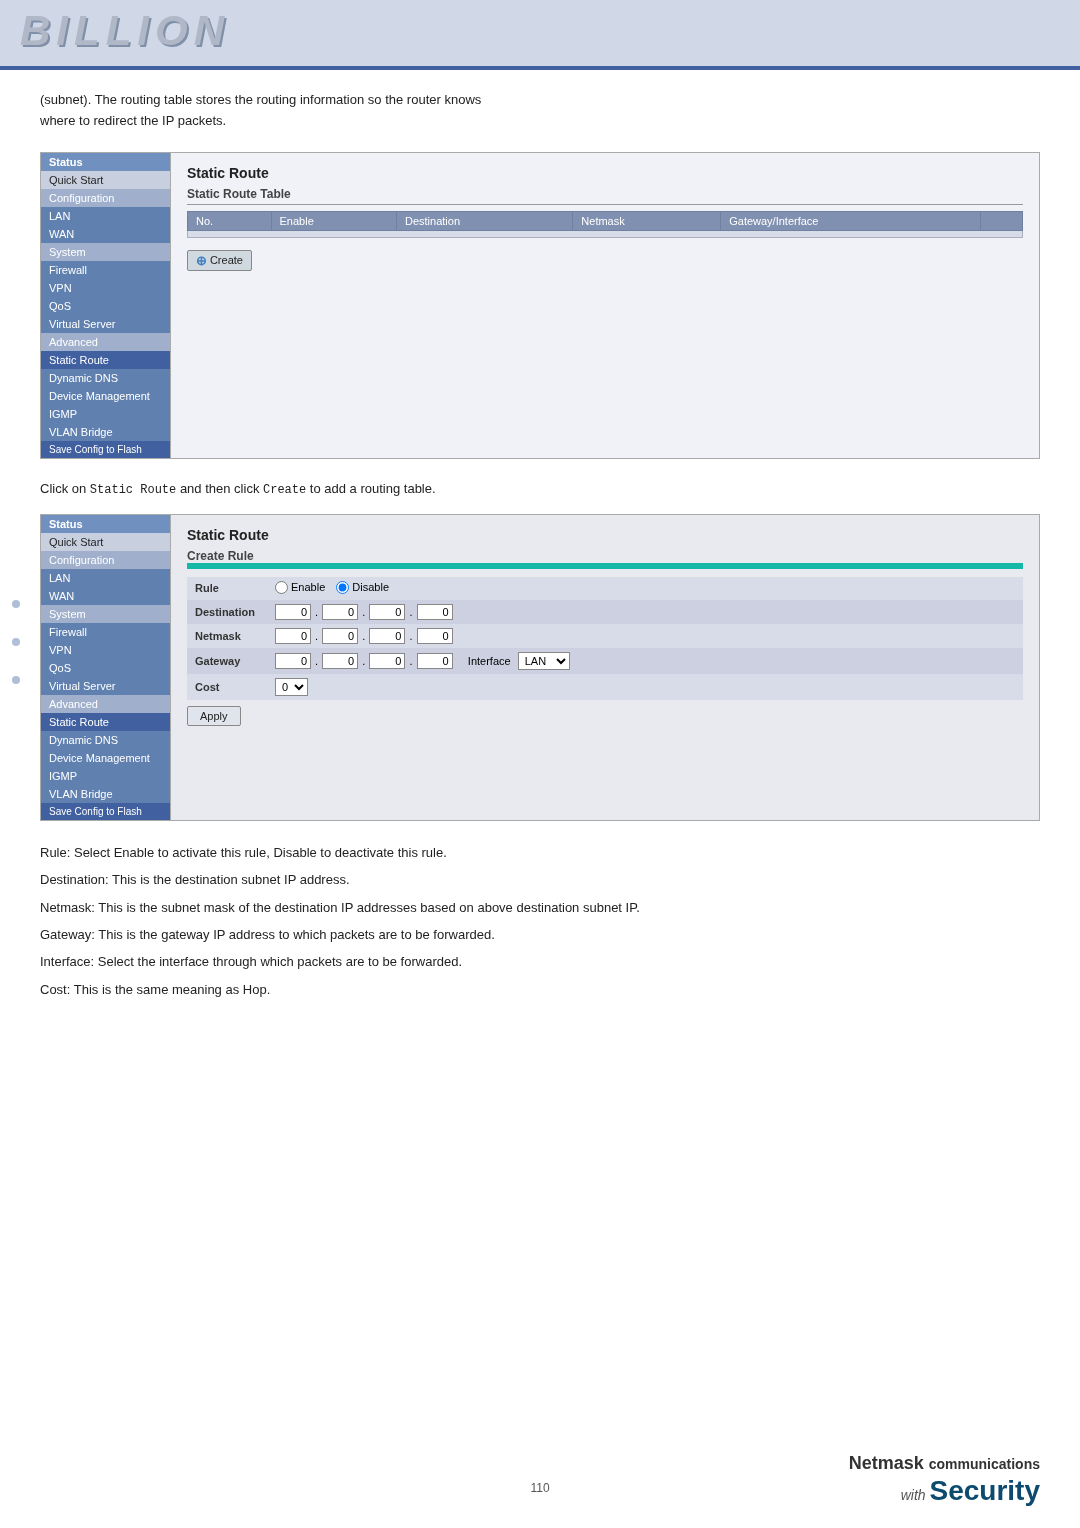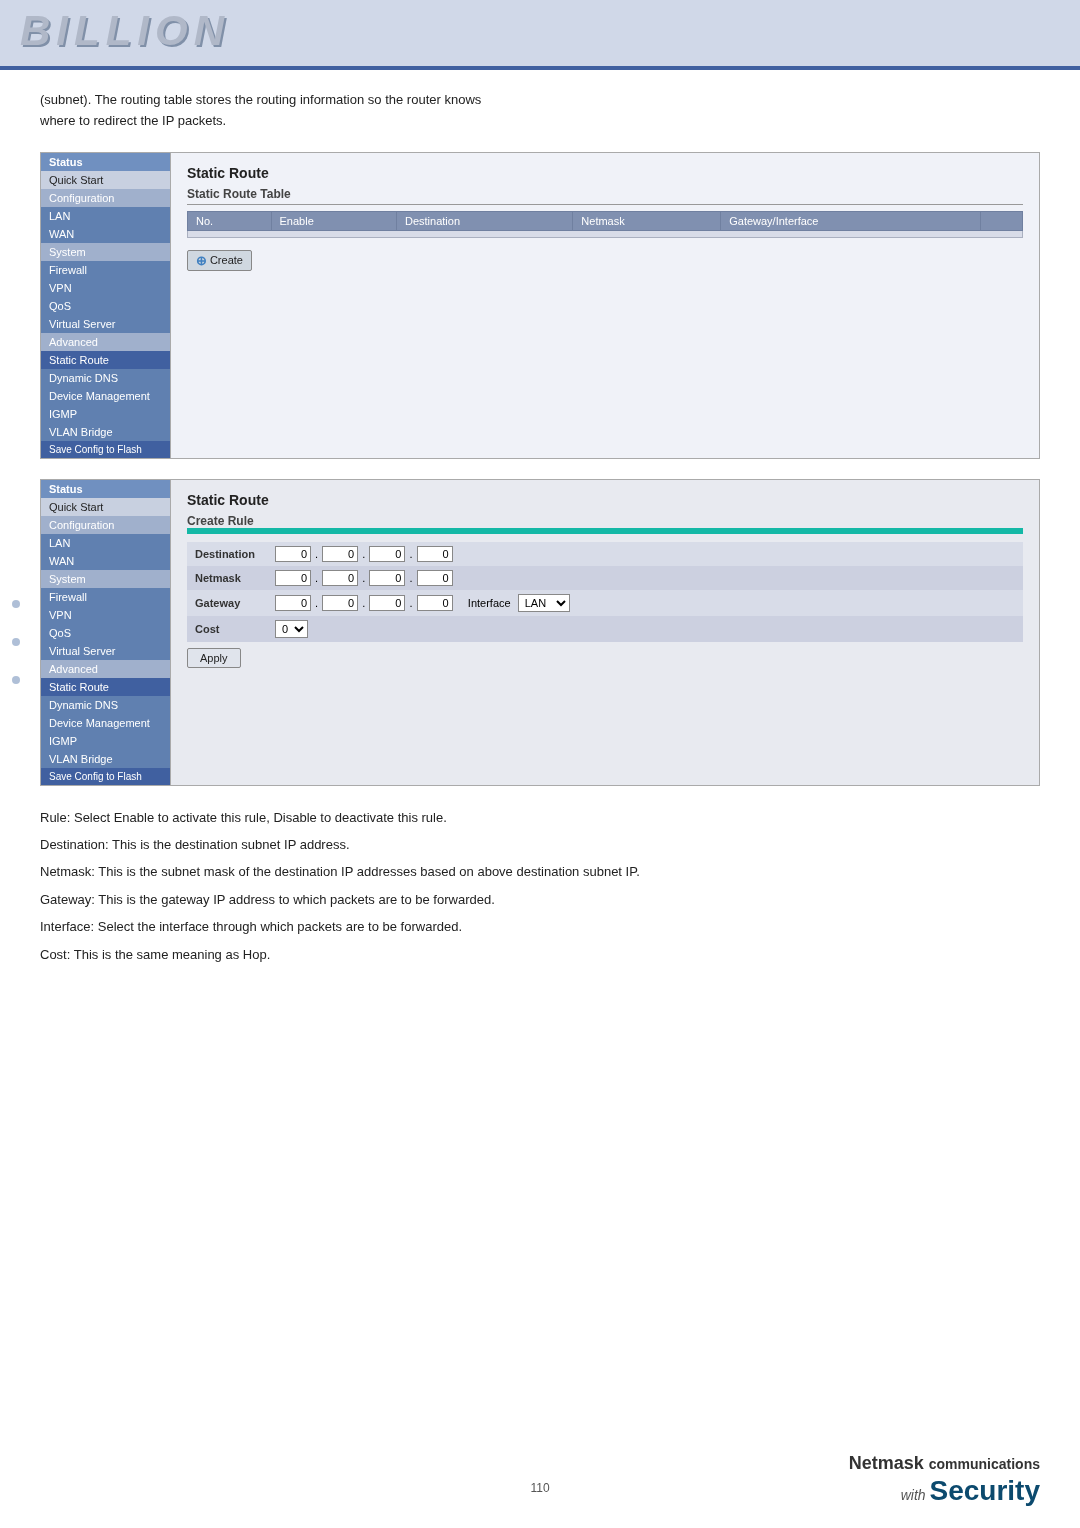--- a/index.html
+++ b/index.html
@@ -360,20 +360,23 @@
           </tr>
         </tbody>
       </table>
       <button class="create-btn">
         <span class="plus-icon">⊕</span>
         <span>Create</span>
       </button>
     </div>
   </div>
 
+  <div class="between-text">
+    Click on <span class="mono">Static Route</span> and then click <span class="mono">Create</span> to add a routing table.
+  </div>
 
   <div class="panel-container">
 
     <div class="sidebar">
       <div class="sidebar-item section-header">Status</div>
       <div class="sidebar-item">Quick Start</div>
       <div class="sidebar-item subsection">Configuration</div>
       <div class="sidebar-item highlighted">LAN</div>
       <div class="sidebar-item highlighted">WAN</div>
       <div class="sidebar-item subsection">System</div>
@@ -389,20 +392,33 @@
       <div class="sidebar-item highlighted">VLAN Bridge</div>
       <div class="sidebar-item save-config">Save Config to Flash</div>
     </div>
 
     <div class="content-area create-rule-section">
       <div class="section-title">Static Route</div>
       <div class="create-rule-subtitle">Create Rule</div>
       <table class="form-table">
         <tbody>
 
+          <tr>
+            <td>Rule</td>
+            <td>
+              <label class="radio-label">
+                <input type="radio" class="radio-input" name="rule" value="enable" style="">
+                <span>Enable</span>
+              </label>
+              <label class="radio-label">
+                <input type="radio" class="radio-input" name="rule" value="disable" checked="" style="">
+                <span>Disable</span>
+              </label>
+            </td>
+          </tr>
 
           <tr>
             <td>Destination</td>
             <td>
               <input type="text" class="ip-input" value="0" style="">
               <span class="ip-sep">.</span>
               <input type="text" class="ip-input" value="0" style="">
               <span class="ip-sep">.</span>
               <input type="text" class="ip-input" value="0" style="">
               <span class="ip-sep">.</span>

